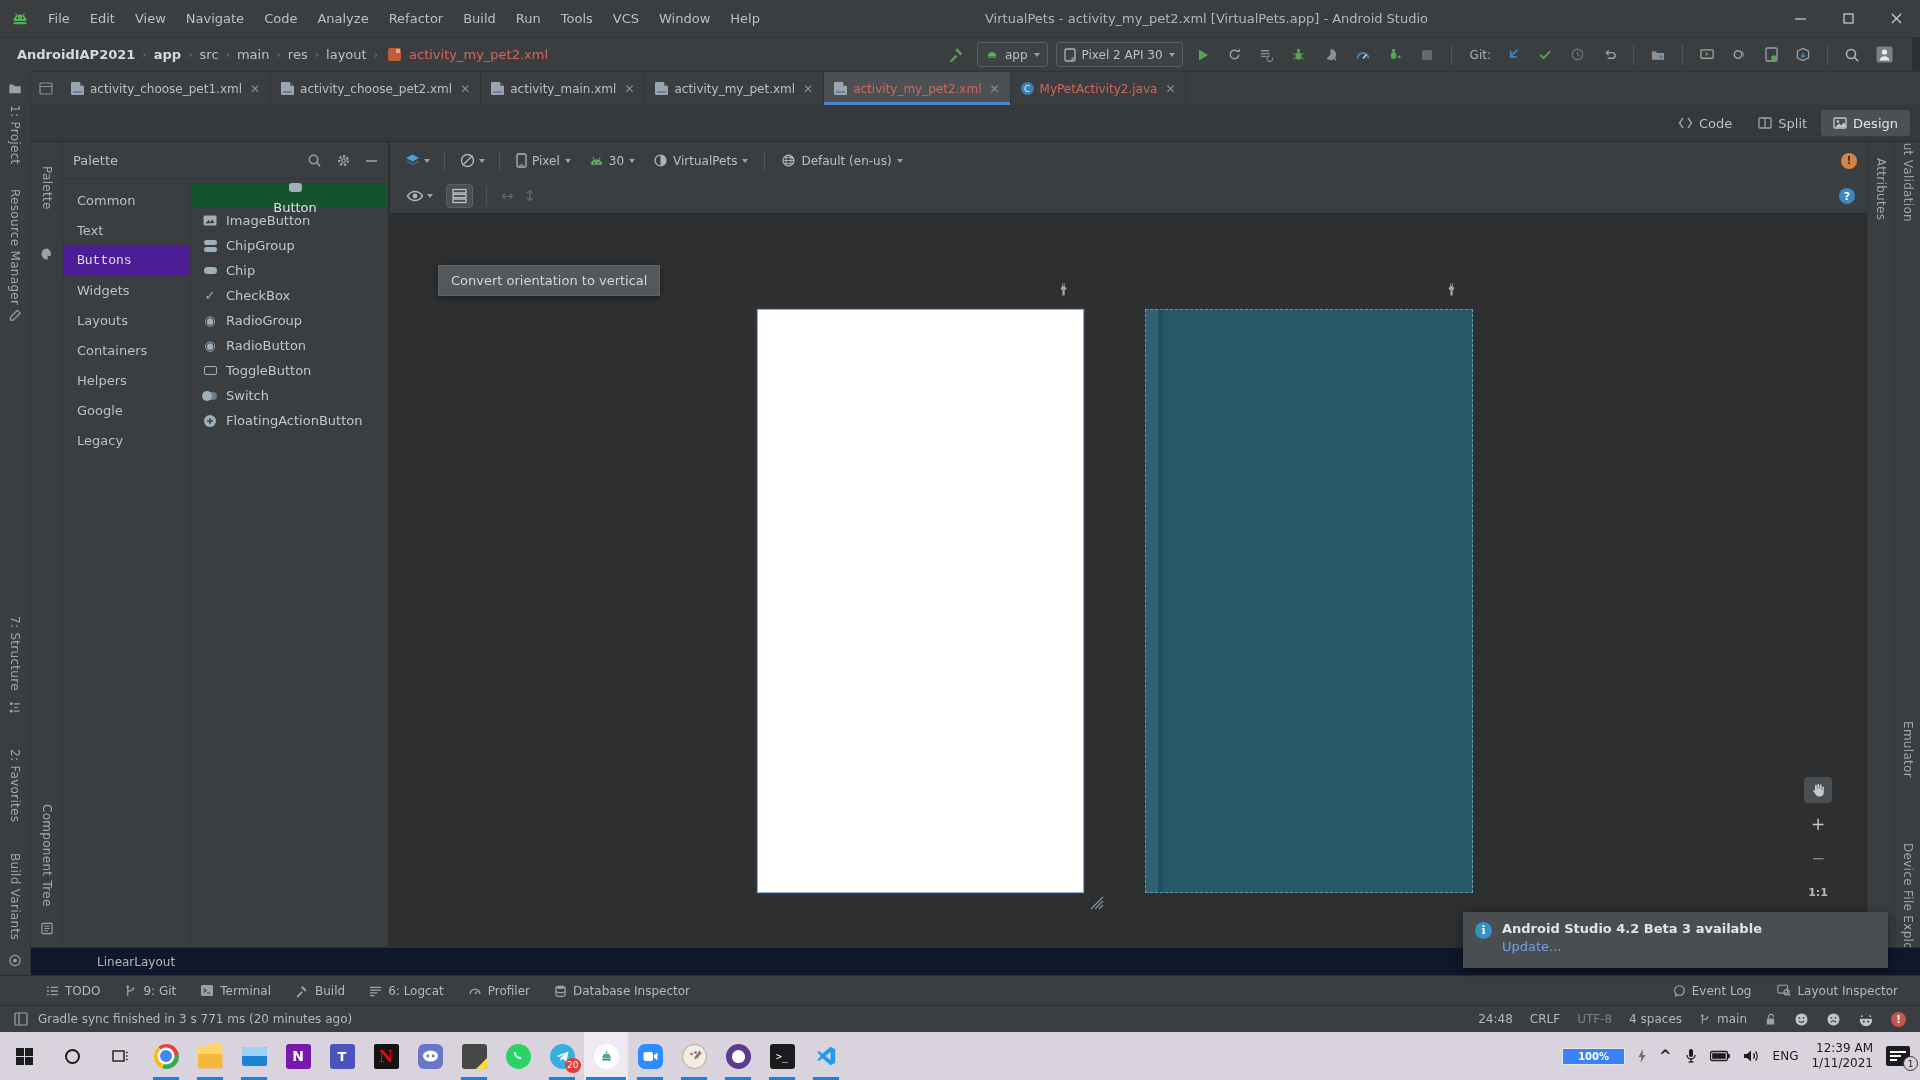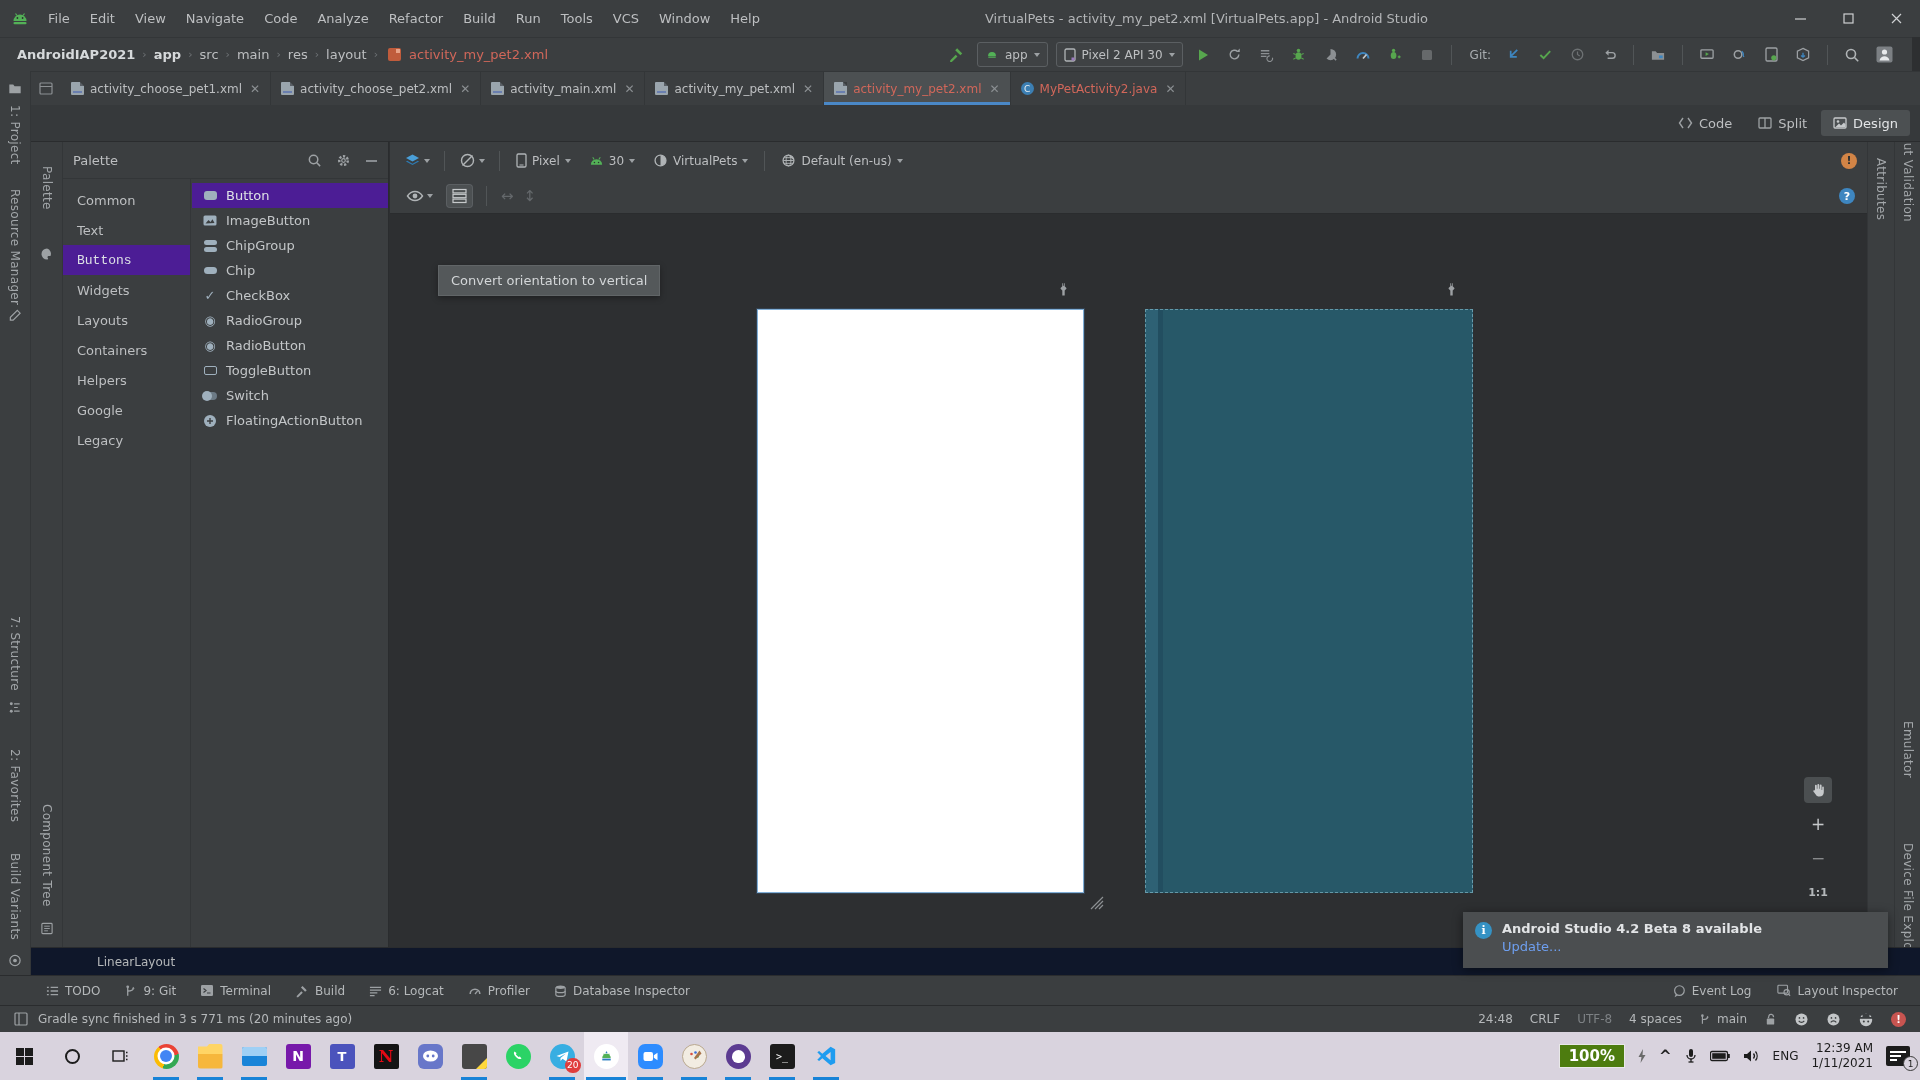--- a/index.html
+++ b/index.html
@@ -59,21 +59,21 @@
 
   
   .palette { position:absolute; left:63px; top:142px; width:326px; bottom:133px; background:#3b3e40; border-right:1px solid #2a2c2e; z-index:32; font-size:13px; }
   .pal-header { height:37px; border-bottom:1px solid #333638; display:flex; align-items:center; padding:0 10px; color:#bdbfc1; }
   .pal-header .ph-icons { margin-left:auto; display:flex; align-items:center; gap:14px; color:#9da1a4; }
   .pal-cats { position:absolute; left:0; top:37px; width:128px; bottom:0; border-right:1px solid #333638; padding-top:6px; }
   .cat { height:30px; display:flex; align-items:center; padding-left:14px; color:#bdbfc1; }
   .cat.selected { background:#4c1d95; color:#dde1e5;font-family:Liberation Mono, monospace; }
   .pal-comps { position:absolute; left:129px; top:37px; right:0; bottom:0; padding-top:4px; }
   .comp { height:25px; display:flex; align-items:center; gap:8px; padding-left:10px; color:#c3c6c8; }
-  .comp.selected { background:#4c1d95; color:#dde1e5; }
+  .comp.selected { background:#14532d; color:#dde1e5;flex-direction:column; }
   .cmp-ic { width:16px; display:flex; align-items:center; justify-content:center; color:#9fb0bd; font-size:13px; }
   .shape-btn { width:13px; height:9px; background:#9fb0bd; border-radius:3px; }
   .shape-pill { width:13px; height:7px; background:#9fb0bd; border-radius:4px; }
   .shape-pill2 { width:13px; height:12px; display:flex; flex-direction:column; gap:2px; }
   .shape-pill2 i { height:5px; background:#9fb0bd; border-radius:3px; }
   .shape-toggle { width:13px; height:9px; border:1.5px solid #9fb0bd; border-radius:2px; }
   .shape-switch { width:14px; height:8px; border-radius:4px; background:#6c7a85; position:relative; }
   .shape-switch::after { content:""; position:absolute; left:-1px; top:-1px; width:10px; height:10px; border-radius:50%; background:#9fb0bd; }
 
   
@@ -146,21 +146,21 @@
   .sticky::after { content:""; position:absolute; right:0; bottom:0; border-left:11px solid transparent; border-bottom:11px solid #ffd83b; }
   .whatsapp { background:#2bd366; border-radius:50%; }
   .telegram { background:#37aee2; border-radius:50%; }
   .asicon { background:#fff; border-radius:50%; }
   .zoomapp { background:#2d8cff; border-radius:7px; }
   .paint { background:#f2ece2; border-radius:50%; border:1px solid #b9a88f; }
   .github { background:#5c3b91; border-radius:50%; }
   .github::after { content:""; position:absolute; inset:6px; border-radius:50% 50% 45% 45%; background:#fff; }
   .cmdapp { background:#1c1c1c; border-radius:3px; color:#fff; font-size:10px; display:flex; align-items:center; justify-content:center; font-family:"DejaVu Sans Mono",monospace; }
   .tray { margin-left:auto; display:flex; align-items:center; gap:13px; padding-right:10px; font-size:12px; }
-  .battpct { background:#4d7c0f; color:#fff; font-size:15px; font-weight:bold; padding:2px 9px; border:1px solid #e8e8e8; }
+  .battpct { background:#3b82f6; color:#fff; font-size:10px; font-weight:bold; padding:2px 15px; border:1px solid #e8e8e8; }
   .tray-caret { font-size:15px; font-weight:bold; color:#222; }
   .clockblk { text-align:right; font-size:12px; line-height:1.25; color:#1c1c1c; }
   .notifbox { position:relative; width:24px; height:20px; background:#1c1c1c; border-radius:2px; display:flex; flex-direction:column; justify-content:center; gap:2px; padding:0 4px; }
   .notifbox i { height:2px; background:#fff; }
   .notifbox .nb-badge { position:absolute; right:-8px; bottom:-5px; width:15px; height:15px; border-radius:50%; border:1.5px solid #3a3a3a; background:#d9d3de; color:#1c1c1c; font-size:9px; display:flex; align-items:center; justify-content:center; }
 </style>
 </head>
 <body>
 
 <div class="menubar">
@@ -716,21 +716,21 @@
       <svg width="14" height="14" viewBox="0 0 14 14">
           <path d="M1 4V1h3M10 1h3v3M13 10v3h-3M4 13H1v-3" fill="none" stroke="#87898b" stroke-width="1.4"></path>
         </svg>
     </span>
   </div>
 </div>
 
 <div class="toast">
   <span class="toast-ic">i</span>
   <div>
-    <div class="toast-title">Android Studio 4.2 Beta 8 available</div>
+    <div class="toast-title">Android Studio 4.2 Beta 3 available</div>
     <div class="toast-link">Update...</div>
   </div>
 </div>
 
 <div class="linear-row">
   <span>LinearLayout</span>
 </div>
 
 <div class="btoolbar">
   <div class="bt-left">

